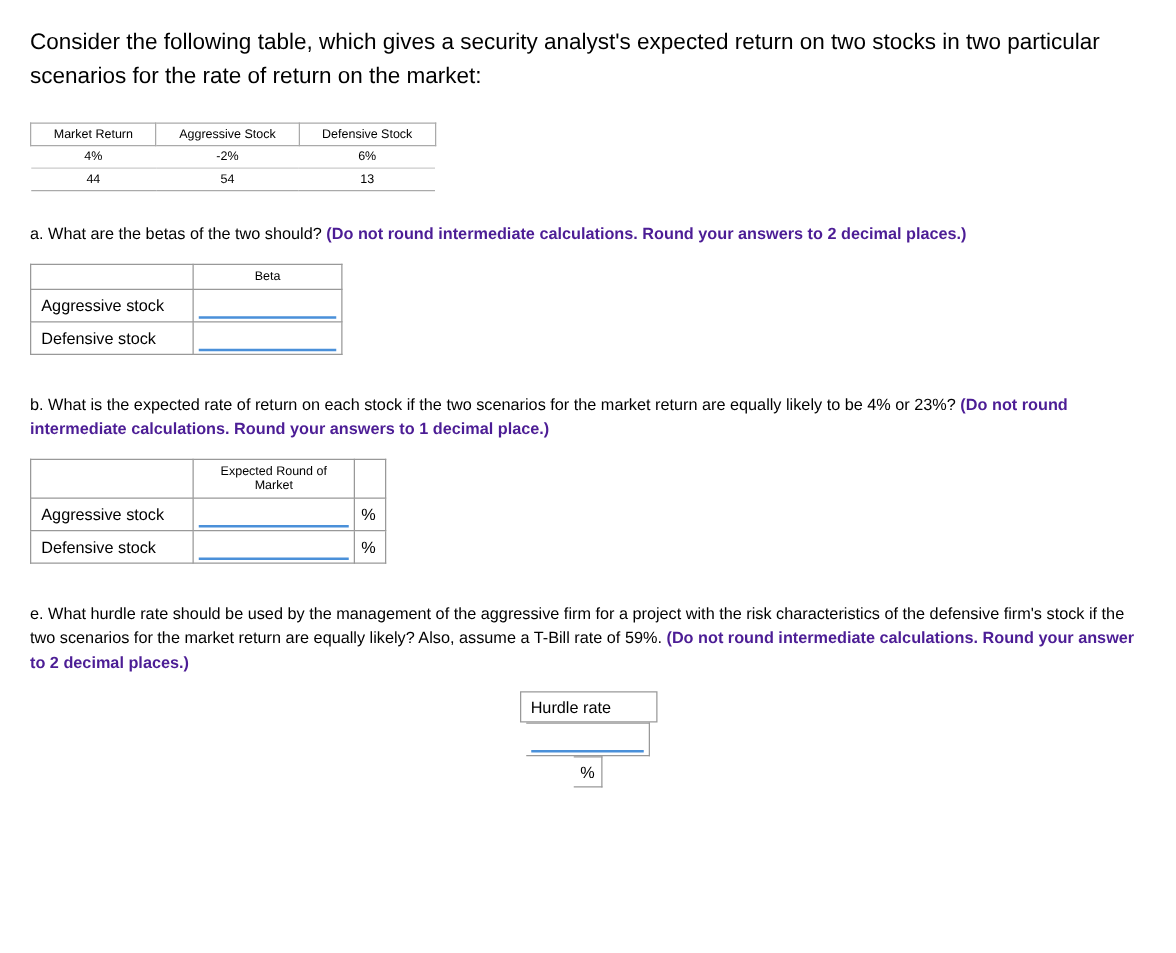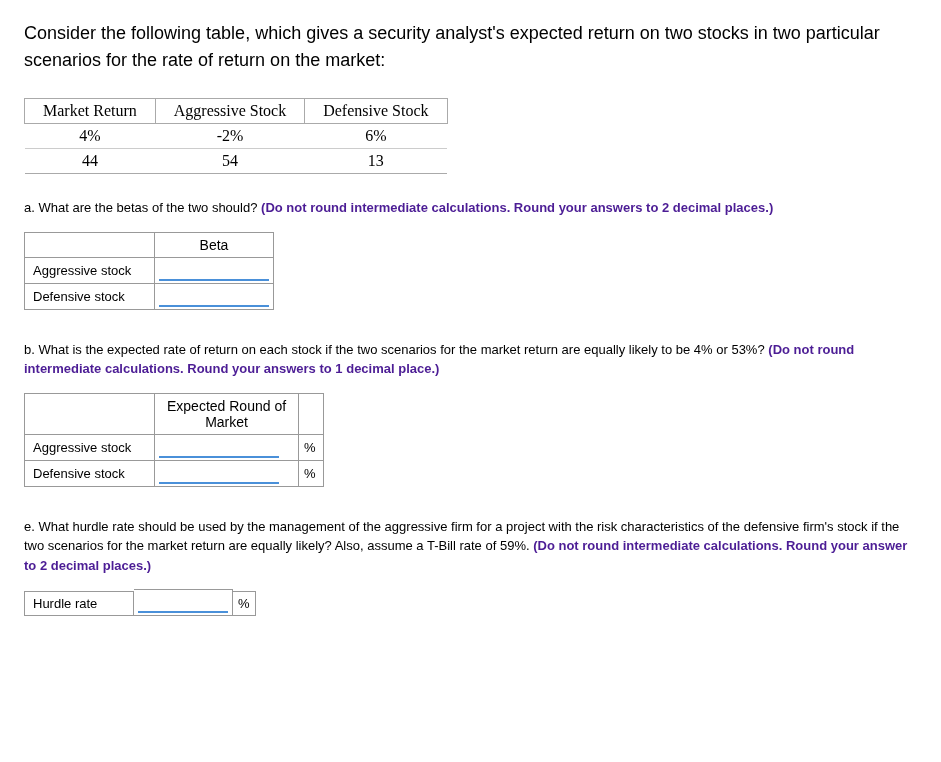--- a/index.html
+++ b/index.html
@@ -14,22 +14,22 @@
     }
     .intro-text {
       font-size: 18px;
       line-height: 1.5;
       margin-bottom: 16px;
     }
     
     .data-table {
       border-collapse: collapse;
       margin-bottom: 18px;
-      font-size: 16px;
-      font-family: Liberation Serif, serif;
+      font-size: 10px;
+      font-family: Liberation Sans, sans-serif;
     }
     .data-table th, .data-table td {
       border: 1px solid #aaa;
       padding: 3px 18px;
       text-align: center;
     }
     .data-table th {
       background: #fff;
       font-weight: normal;
       border-bottom: 1px solid #aaa;
@@ -56,21 +56,21 @@
     
     .answer-table {
       border-collapse: collapse;
       margin-bottom: 30px;
     }
     .answer-table th {
       border: 1px solid #999;
       padding: 4px 12px;
       text-align: center;
       font-weight: normal;
-      font-size: 14px;
+      font-size: 10px;
       background: #fff;
     }
     .answer-table td {
       border: 1px solid #999;
       padding: 3px 6px;
       font-size: 13px;
     }
     .answer-table td.label-cell {
       padding: 3px 8px;
       width: 130px;
@@ -94,23 +94,24 @@
     }
 
     
     .section {
       margin-bottom: 24px;
     }
 
     
     .hurdle-row {
       display: flex;
-      align-items: flex-end;
+      align-items: center;
       gap: 0;
       margin-top: 10px;
+      flex-direction: column;
     }
     .hurdle-label-cell {
       border: 1px solid #999;
       padding: 4px 8px;
       font-size: 13px;
       width: 110px;
     }
     .hurdle-input-cell {
       border: 1px solid #999;
       border-left: none;
@@ -191,21 +192,21 @@
         <td class="input-cell">
           <input type="text" value="" style="width: 110px;">
         </td>
       </tr>
     </tbody>
   </table>
 </div>
 
 <div class="section" style="margin-top: 20px;">
   <p class="question">
-    <span>b. What is the expected rate of return on each stock if the two scenarios for the market return are equally likely to be 4% or 53%?</span>
+    <span>b. What is the expected rate of return on each stock if the two scenarios for the market return are equally likely to be 4% or 23%?</span>
     <span class="bold-red">(Do not round intermediate calculations. Round your answers to 1 decimal place.)</span>
   </p>
   <table class="answer-table">
     <thead>
       <tr>
         <th style="width:130px;"></th>
         <th class="col-header-two-line">
           <span>Expected Round of</span><br>
           <span>Market</span>
         </th>

